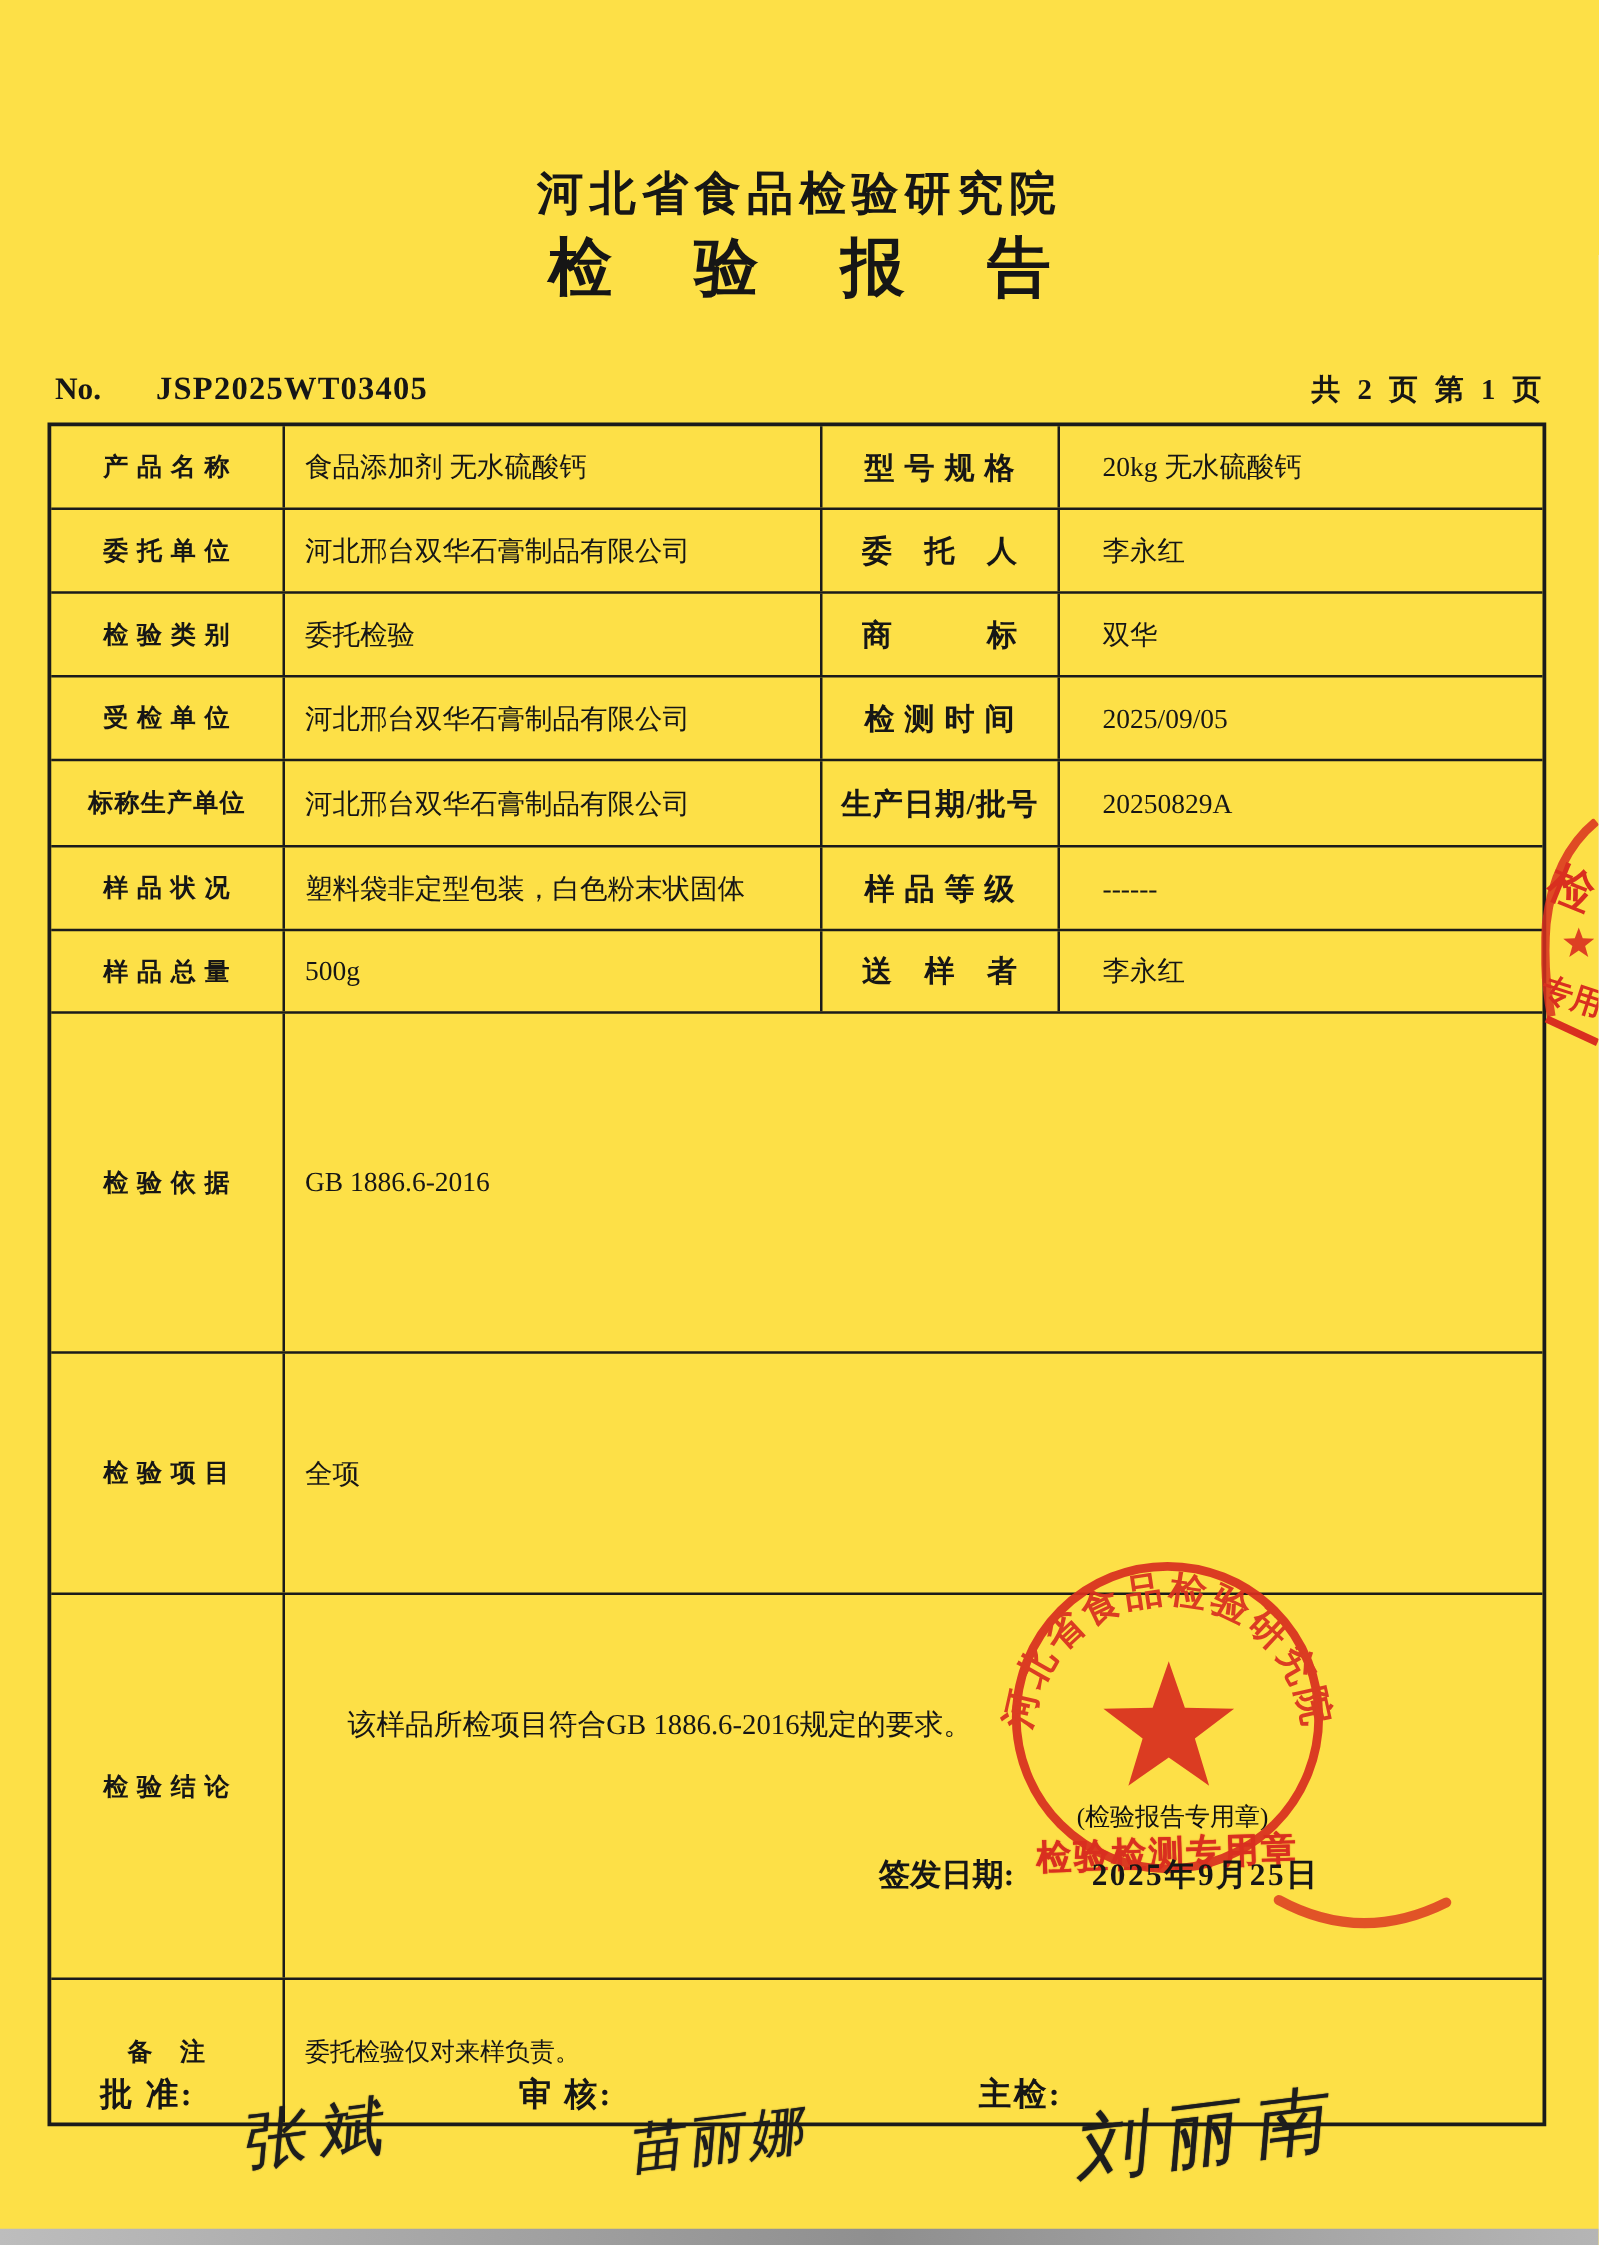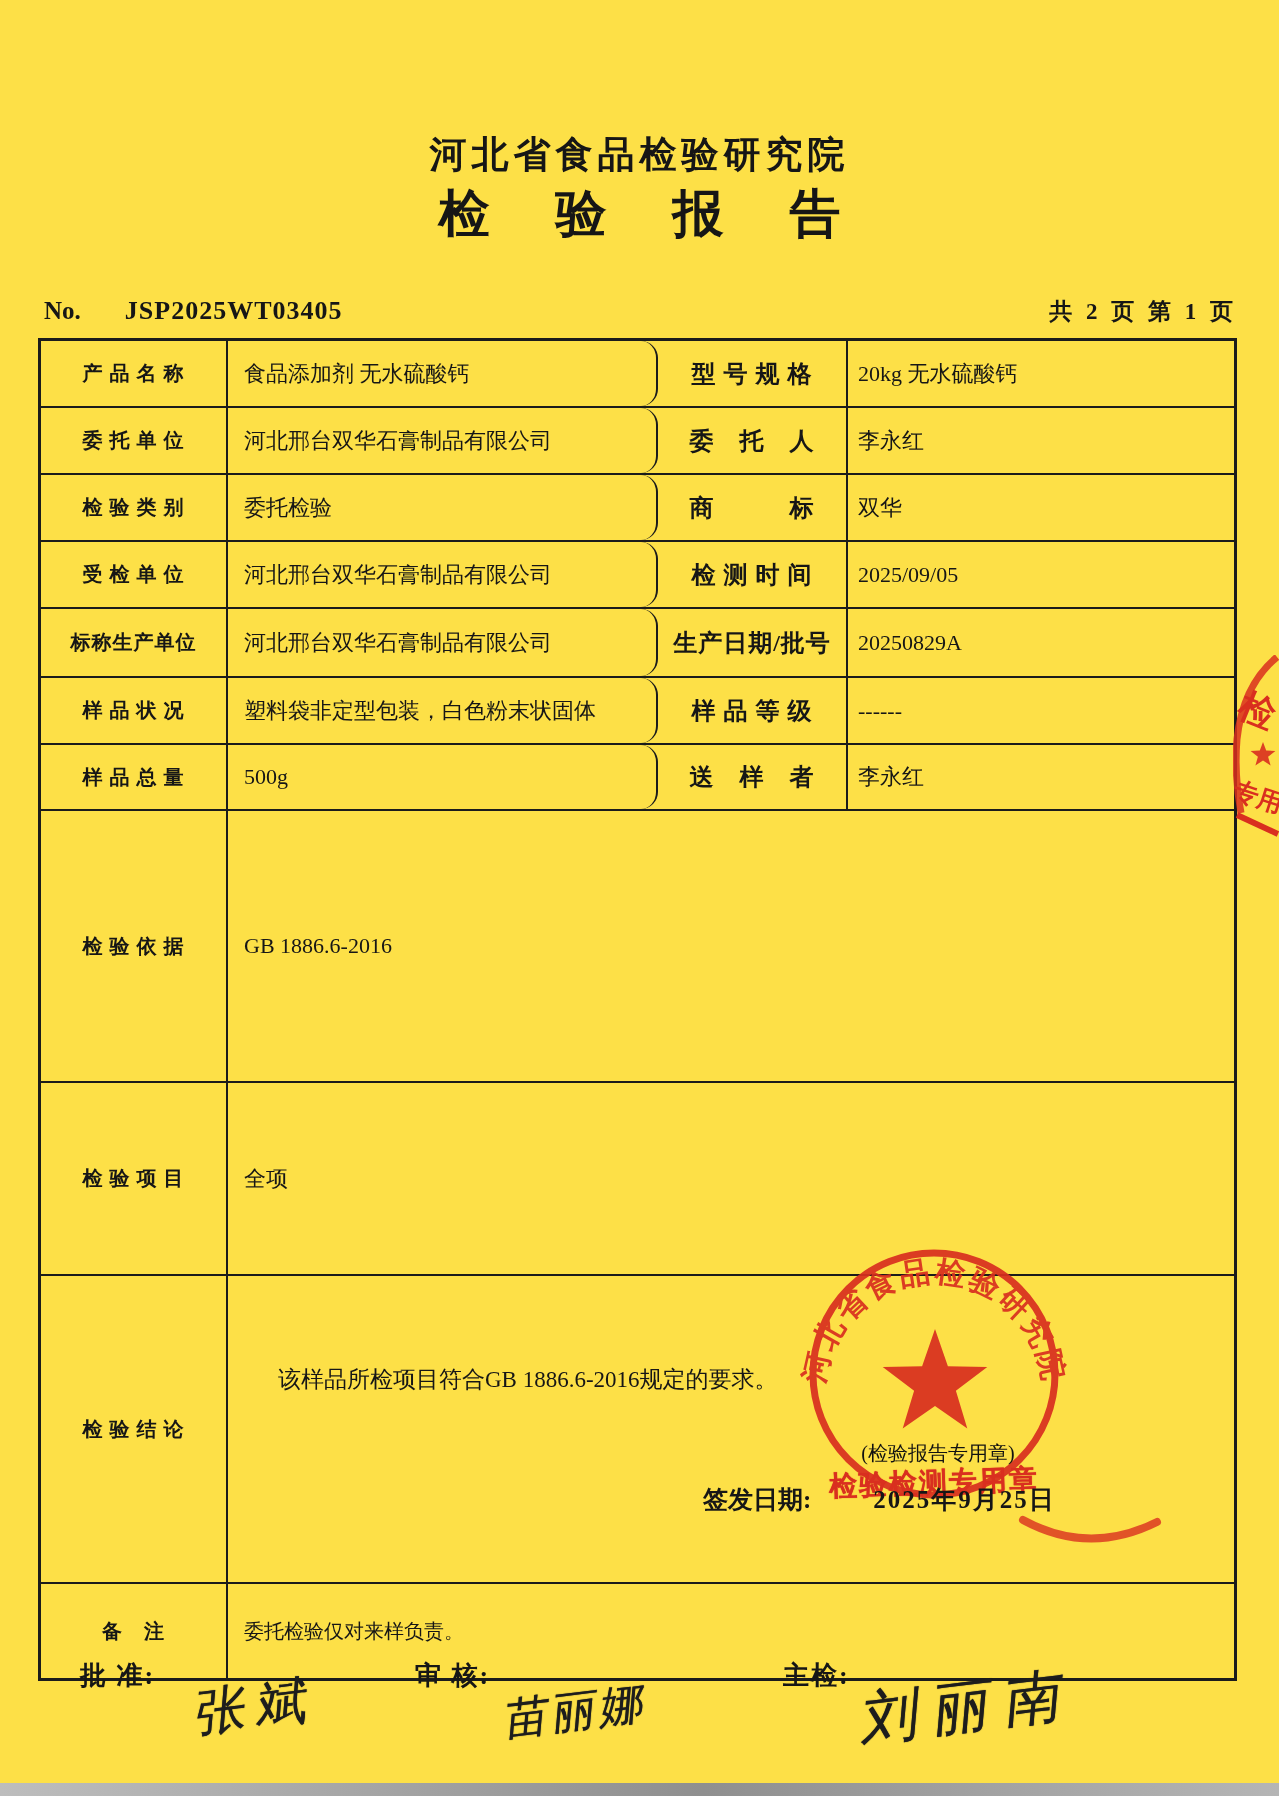--- a/index.html
+++ b/index.html
@@ -13,28 +13,28 @@
   .mono{font-family:Liberation Serif, serif;}
   .no-label{font-size:25px;font-weight:700;}
   .report-no{font-size:26px;font-weight:700;margin-left:44px;letter-spacing:1px;}
   .pages{margin-left:auto;font-size:23px;font-weight:700;letter-spacing:4px;}
 
   .tbl{position:absolute;left:38px;top:338px;width:1199px;border:3px solid #1b1b1b;
        box-sizing:border-box;display:flex;flex-direction:column;}
   .row{display:flex;border-bottom:2px solid #1b1b1b;box-sizing:border-box;}
   .row:last-child{border-bottom:none;}
   .h67{height:67px}.h69{height:69px}.h66{height:66px}
-  .h224{height:272px}.h193{height:193px}.h308{height:308px}.h94{height:94px}
+  .h224{height:272px}.h193{height:193px}.h308{height:308px}.h94{height:114px}
   .cell{display:flex;align-items:center;box-sizing:border-box;overflow:hidden;}
   .lab{justify-content:center;text-align:center;font-weight:700;font-size:20px;letter-spacing:1px;}
-  .val{justify-content:flex-start;padding-left:16px;font-size:22px;border-radius:17px;}
+  .val{justify-content:flex-start;padding-left:16px;font-size:22px;}
   .c1{width:187px;border-right:2px solid #1b1b1b;}
   .c2{width:430px;border-right:2px solid #1b1b1b;}
   .c3{width:190px;border-right:2px solid #1b1b1b;font-size:24px;}
-  .c4{flex:1;padding-left:10px;}
+  .c4{flex:1;padding-left:10px;margin-left:24px;}
   .cfull{flex:1;}
   .concl{position:relative;}
   .concl-text{position:absolute;left:50px;top:88px;font-size:23px;}
   .rem{font-size:20px;}
 
   .sign-line{position:absolute;left:703px;top:1483px;z-index:7;display:flex;
              font-size:25px;font-weight:700;}
   .sign-date{margin-left:62px;letter-spacing:2px;}
 
   .stamp-main{position:absolute;left:800px;top:1242px;z-index:5;opacity:.92;}

